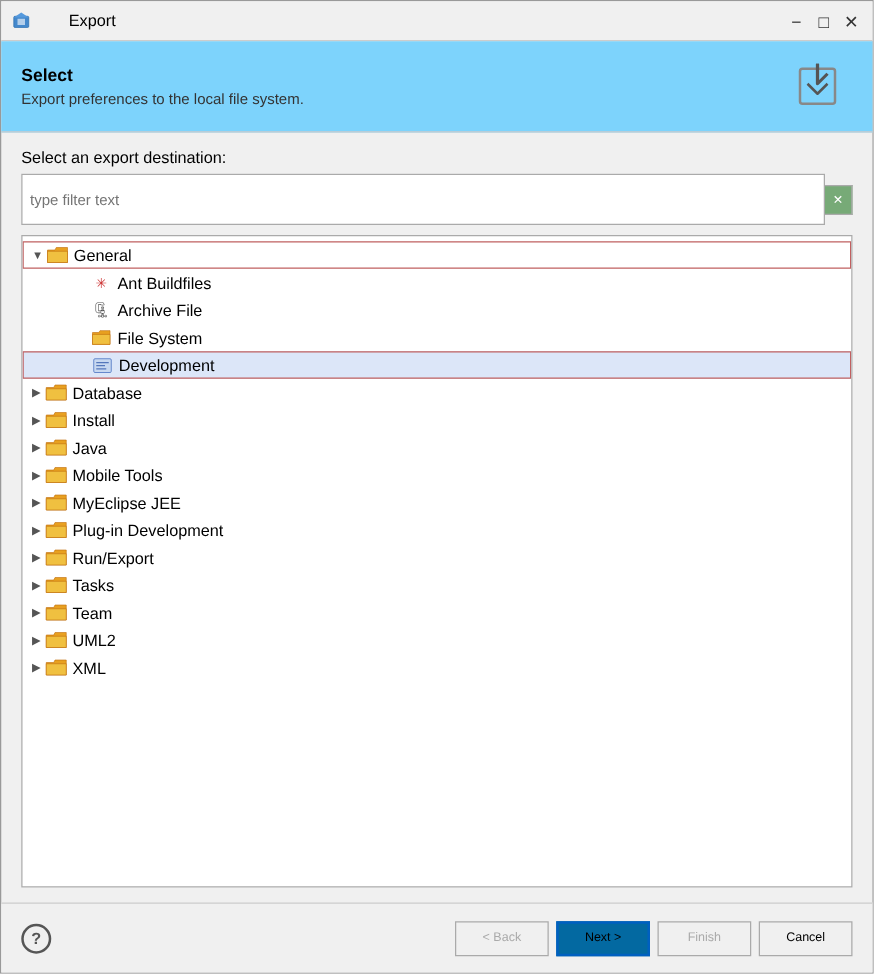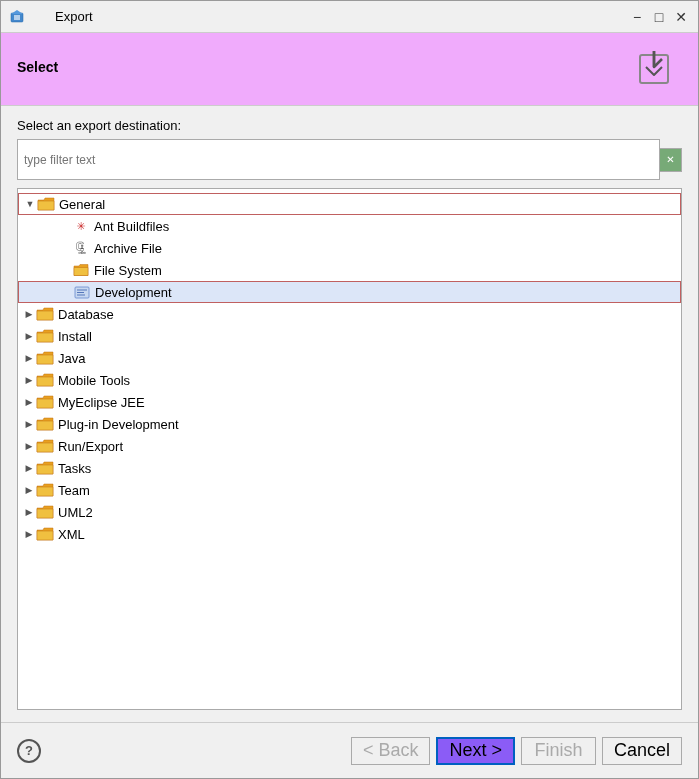--- a/index.html
+++ b/index.html
@@ -58,21 +58,21 @@
       cursor: pointer;
       font-size: 14px;
       display: flex;
       align-items: center;
       justify-content: center;
       color: #333;
     }
 
     
     .header-section {
-      background: #f0abfc;
+      background: #7dd3fc;
       padding: 12px 16px;
       border-bottom: 1px solid #ccc;
       display: flex;
       align-items: center;
       justify-content: space-between;
       flex-shrink: 0;
     }
 
     .header-text h2 {
       font-size: 14px;
@@ -226,30 +226,30 @@
 
     .footer-buttons {
       display: flex;
       gap: 6px;
     }
 
     .btn {
       height: 28px;
       min-width: 75px;
       padding: 0 11px;
-      font-size: 18px;
+      font-size: 10px;
       cursor: pointer;
       border: 1px solid #aaa;
       background: #f0f0f0;
       color: #000;
     }
 
     .btn-primary {
       border: 2px solid #0060c0;
-      background: #8b5cf6;
+      background: #0369a1;
       color: #000;
     }
 
     .btn-disabled {
       color: #aaa;
       cursor: default;
     }
 
     
     .folder-orange { color: #e8a020; }
@@ -275,20 +275,21 @@
     <div class="title-bar-controls">
       <button class="title-bar-btn">−</button>
       <button class="title-bar-btn">□</button>
       <button class="title-bar-btn">✕</button>
     </div>
   </div>
 
   <div class="header-section">
     <div class="header-text">
       <h2>Select</h2>
+      <p>Export preferences to the local file system.</p>
     </div>
     <div class="header-icon">
       <svg width="44" height="44" viewBox="0 0 44 44">
         <rect x="4" y="8" width="28" height="28" rx="2" fill="none" stroke="#888" stroke-width="2"></rect>
         <polyline points="18,4 18,20 26,12" fill="none" stroke="#555" stroke-width="2.5" stroke-linejoin="round"></polyline>
         <line x1="18" y1="4" x2="18" y2="20" stroke="#555" stroke-width="2.5"></line>
         <polyline points="10,20 18,28 26,20" fill="none" stroke="#555" stroke-width="2" stroke-linejoin="round"></polyline>
       </svg>
     </div>
   </div>

